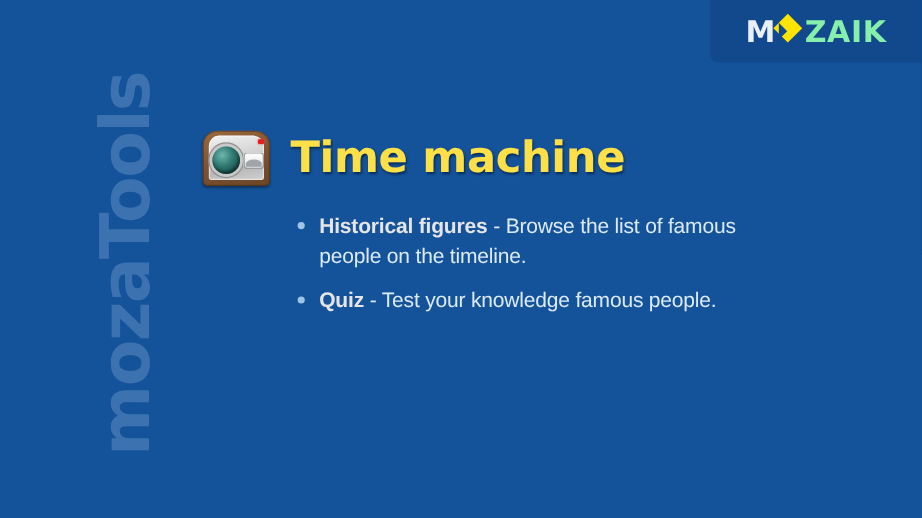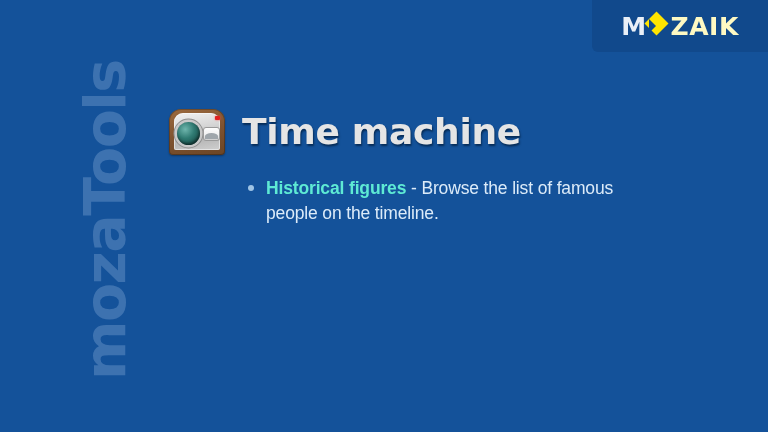--- a/index.html
+++ b/index.html
@@ -39,21 +39,21 @@
   .logo-part {
     font-family: "DejaVu Sans", sans-serif;
     font-weight: bold;
     font-size: 25px;
     line-height: 25px;
     color: #e8eef6;
     letter-spacing: 0.5px;
     text-shadow: 1px 1px 0 #0a3straight;
   }
   .logo-part.left  { color: #e9eff7; }
-  .logo-part.right { color: #fef9c3; }
+  .logo-part.right { color: #86efac; }
   #logo-diamond {
     position: relative;
     width: 22px;
     height: 22px;
     margin: 0 1px;
     display: inline-block;
   }
   #logo-diamond .dia {
     position: absolute;
     left: 1px;
@@ -185,21 +185,21 @@
     background: #e02020;
     box-shadow: 0 0 2px #ff4040;
   }
 
   #page-title {
     margin-left: 14px;
     font-family: "DejaVu Sans", sans-serif;
     font-weight: bold;
     font-size: 36px;
     line-height: 40px;
-    color: #e5e5e5;
+    color: #fde047;
     letter-spacing: -0.3px;
     text-shadow: 1px 2px 2px rgba(3, 32, 66, 0.75);
     white-space: nowrap;
   }
 
   
   #feature-list {
     margin: 16px 0 0 80px;
     padding: 0;
     list-style: none;
@@ -218,21 +218,21 @@
     position: absolute;
     left: 2px;
     top: 9px;
     width: 6px;
     height: 6px;
     border-radius: 50%;
     background: #9fc4e6;
   }
   .feature-name {
     font-weight: bold;
-    color: #5eead4;
+    color: #e5e5e5;
   }
   .feature-desc {
     color: #dcebf9;
   }
 </style>
 </head>
 <body>
 
 <div id="screen">
 
@@ -262,16 +262,20 @@
         <span class="radio-led"></span>
       </div>
       <div id="page-title">Time machine</div>
     </div>
 
     <ul id="feature-list">
       <li class="feature-item">
         <span class="feature-bullet"></span>
         <span class="feature-name">Historical figures</span><span class="feature-desc"> - </span><span class="feature-desc">Browse the list of famous people on the timeline.</span>
       </li>
+      <li class="feature-item">
+        <span class="feature-bullet"></span>
+        <span class="feature-name">Quiz</span><span class="feature-desc"> - </span><span class="feature-desc">Test your knowledge famous people.</span>
+      </li>
     </ul>
 
   </div>
 </div>
 
 </body></html>

